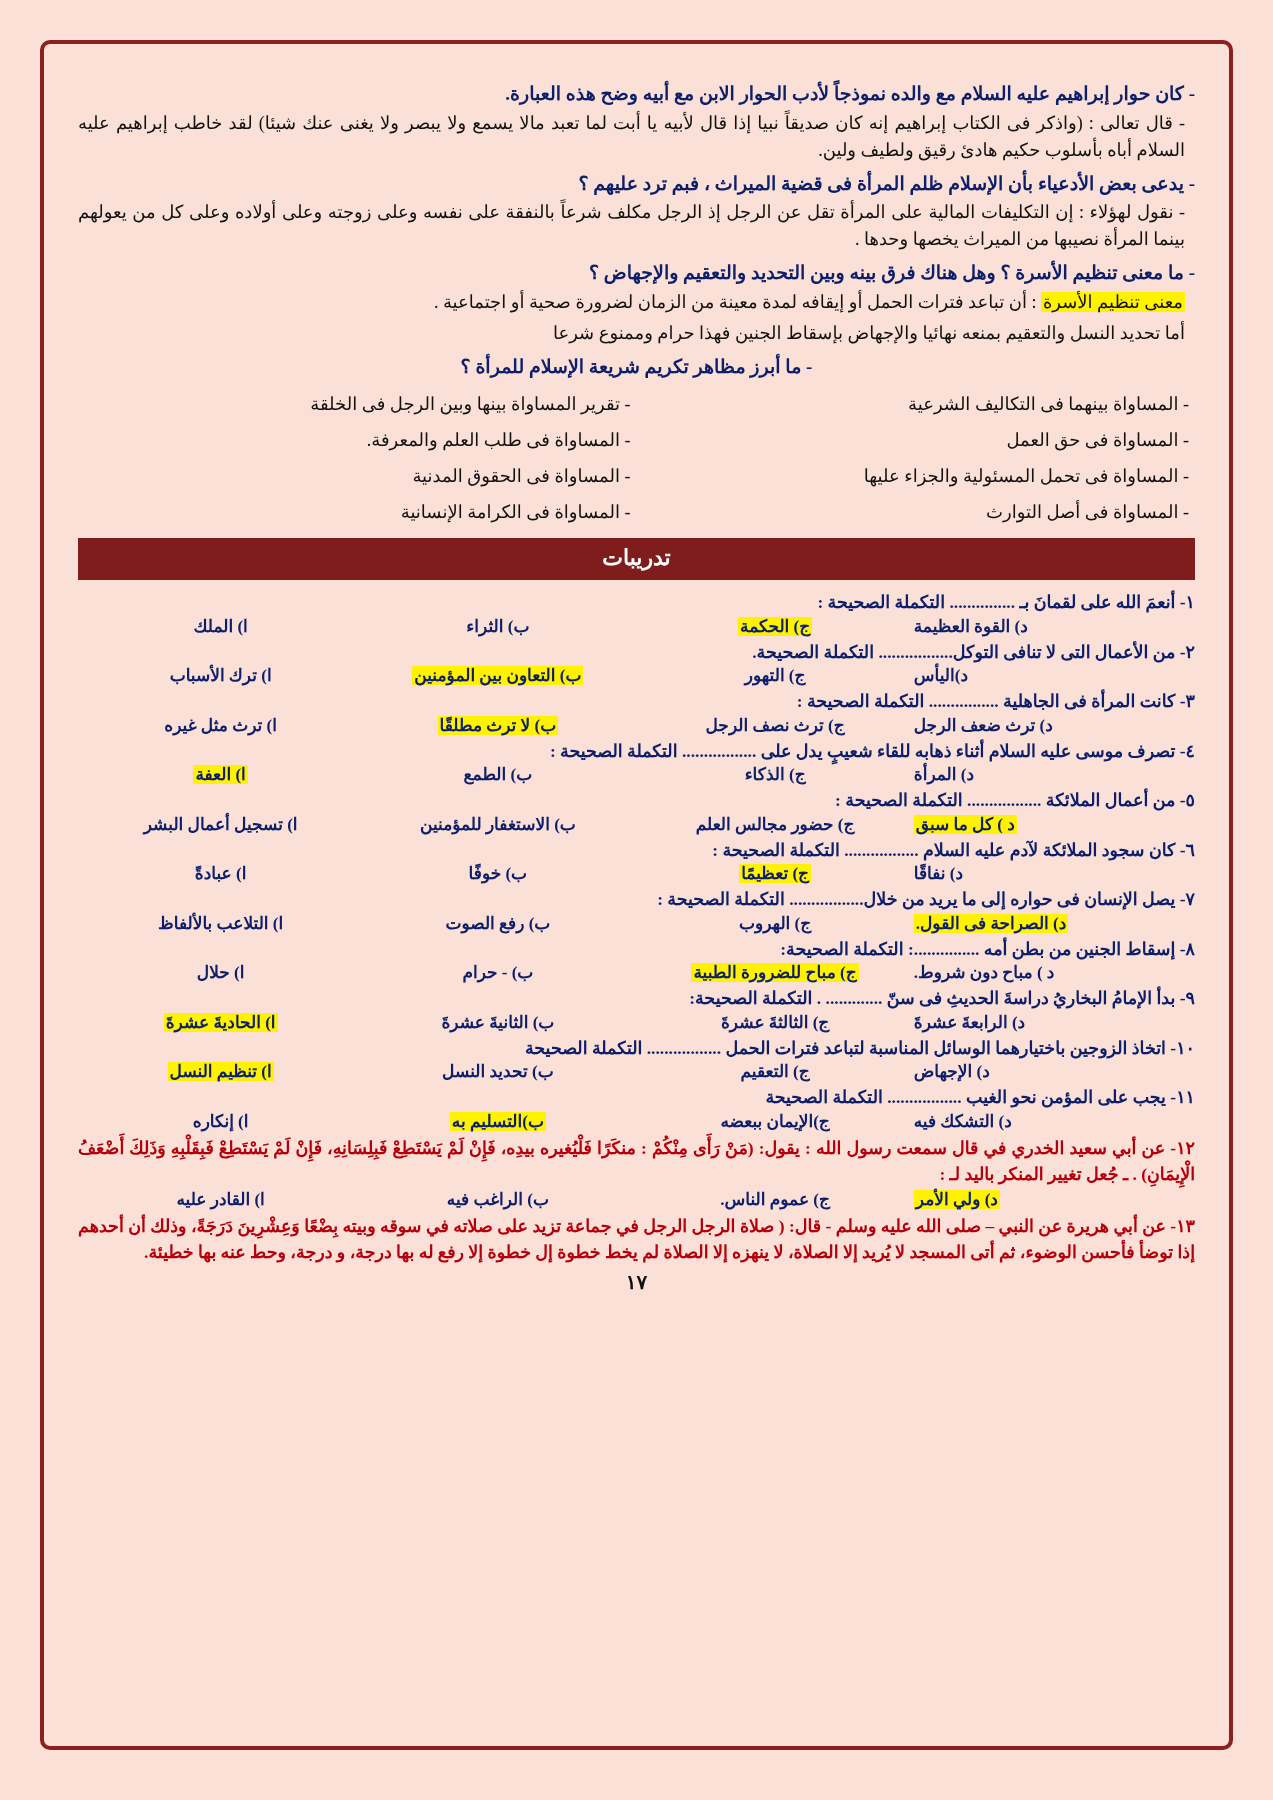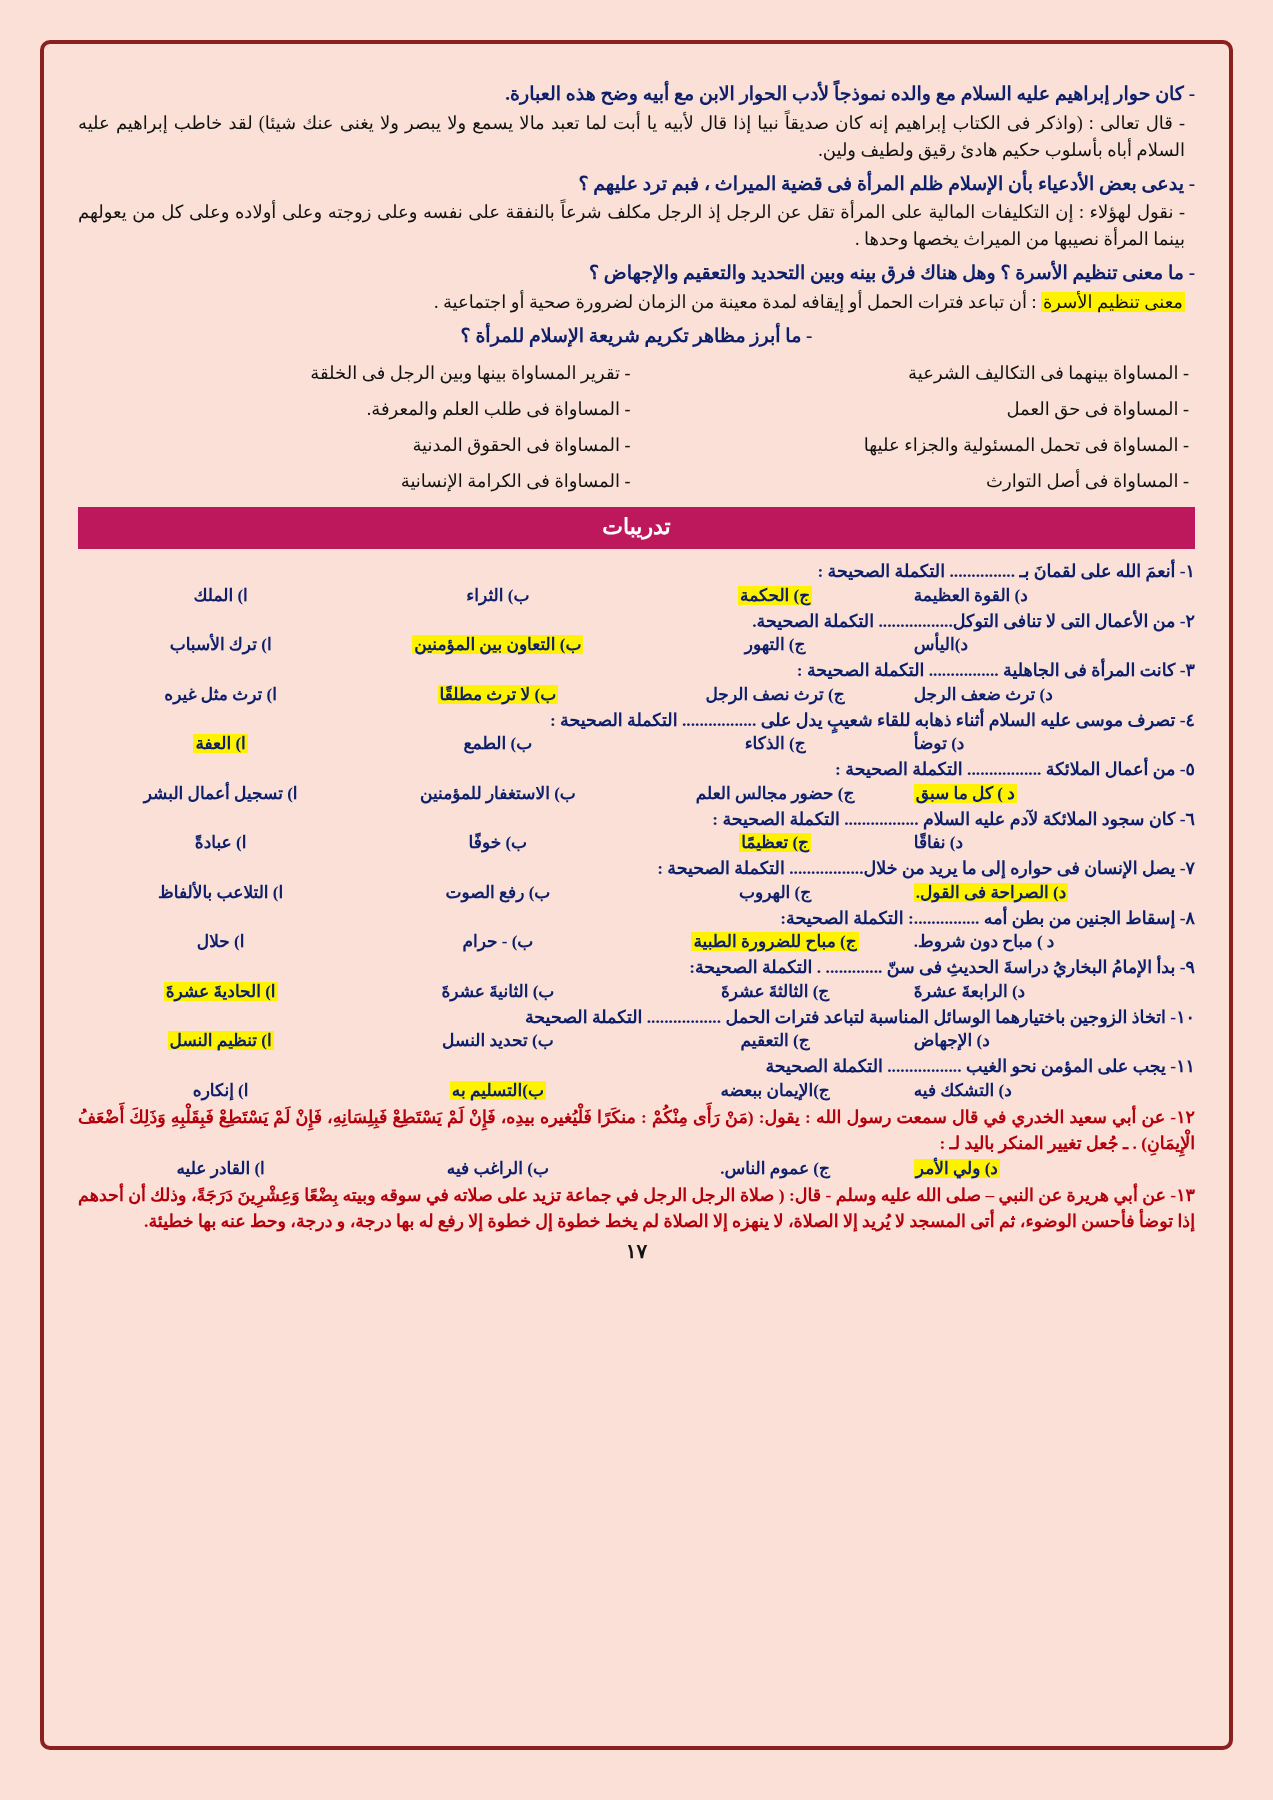--- a/index.html
+++ b/index.html
@@ -40,21 +40,21 @@
     text-align-last:right;
     line-height:1.5;
     margin:0 0 4px 0;
     padding-right:10px;
   }
   .hl{background:#fff200;padding:0 2px;}
   .center{text-align:center;}
   .rtlrow{display:flex;flex-direction:row-reverse;justify-content:space-between;margin-top:12px;}
   .rtlrow>div{flex:1;text-align:right;font-size:18px;color:#111;padding:1px 6px;}
   .banner{
-    background:#be185d;
+    background:#7f1d1d;
     color:#fff;
     text-align:center;
     font-weight:bold;
     font-size:22px;
     padding:7px 0 9px 0;
     margin:14px 0 10px 0;
     letter-spacing:1px;
   }
   .ex-stem{
     color:#0d1f6b;
@@ -109,20 +109,21 @@
     <div class="a">- قال تعالى : (واذكر فى الكتاب إبراهيم إنه كان صديقاً نبيا إذا قال لأبيه يا أبت لما تعبد مالا يسمع ولا يبصر ولا يغنى عنك شيئا) لقد خاطب إبراهيم عليه السلام أباه بأسلوب حكيم هادئ رقيق ولطيف ولين.</div>
 
     <div class="q">- يدعى بعض الأدعياء بأن الإسلام ظلم المرأة فى قضية الميراث ، فبم ترد عليهم ؟</div>
     <div class="a">- نقول لهؤلاء : إن التكليفات المالية على المرأة تقل عن الرجل إذ الرجل مكلف شرعاً بالنفقة على نفسه وعلى زوجته وعلى أولاده وعلى كل من يعولهم بينما المرأة نصيبها من الميراث يخصها وحدها .</div>
 
     <div class="q">- ما معنى تنظيم الأسرة ؟ وهل هناك فرق بينه وبين التحديد والتعقيم والإجهاض ؟</div>
     <div class="a">
       <span class="hl">معنى تنظيم الأسرة</span>
       <span>: أن تباعد فترات الحمل أو إيقافه لمدة معينة من الزمان لضرورة صحية أو اجتماعية .</span>
     </div>
+    <div class="a">أما تحديد النسل والتعقيم بمنعه نهائيا والإجهاض بإسقاط الجنين فهذا حرام وممنوع شرعا</div>
 
     <div class="q center">- ما أبرز مظاهر تكريم شريعة الإسلام للمرأة ؟</div>
     <div class="rtlrow">
       <div>- تقرير المساواة بينها وبين الرجل فى الخلقة</div>
       <div>- المساواة بينهما فى التكاليف الشرعية</div>
     </div>
     <div class="rtlrow">
       <div>- المساواة فى طلب العلم والمعرفة.</div>
       <div>- المساواة فى حق العمل</div>
     </div>
@@ -168,21 +169,21 @@
           <div class="opt"><span>د) ترث ضعف الرجل</span></div>
         </div>
       </div>
 
       <div>
         <div class="ex-stem">٤- تصرف موسى عليه السلام أثناء ذهابه للقاء شعيبٍ يدل على ................. التكملة الصحيحة :</div>
         <div class="opts">
           <div class="opt"><span class="hl">ا) العفة</span></div>
           <div class="opt"><span>ب) الطمع</span></div>
           <div class="opt"><span>ج) الذكاء</span></div>
-          <div class="opt"><span>د) توضأ</span></div>
+          <div class="opt"><span>د) المرأة</span></div>
         </div>
       </div>
 
       <div>
         <div class="ex-stem">٥- من أعمال الملائكة ................. التكملة الصحيحة :</div>
         <div class="opts">
           <div class="opt"><span>ا) تسجيل أعمال البشر</span></div>
           <div class="opt"><span>ب) الاستغفار للمؤمنين</span></div>
           <div class="opt"><span>ج) حضور مجالس العلم</span></div>
           <div class="opt"><span class="hl">د ) كل ما سبق</span></div>

